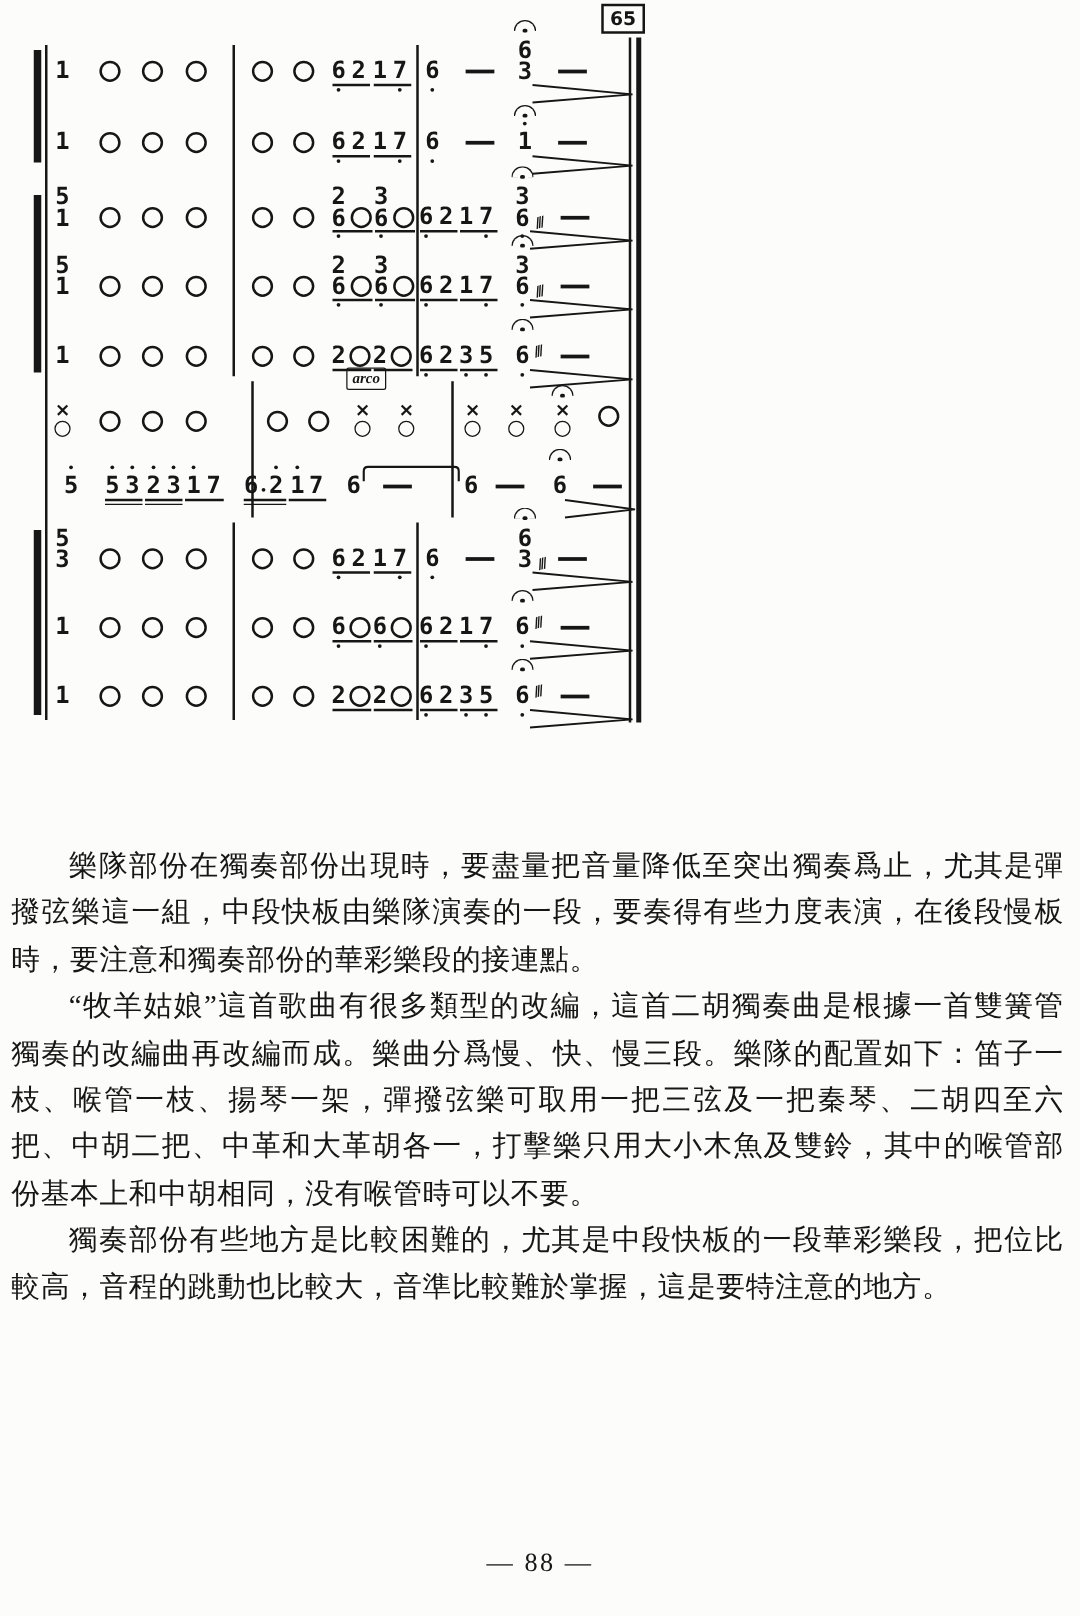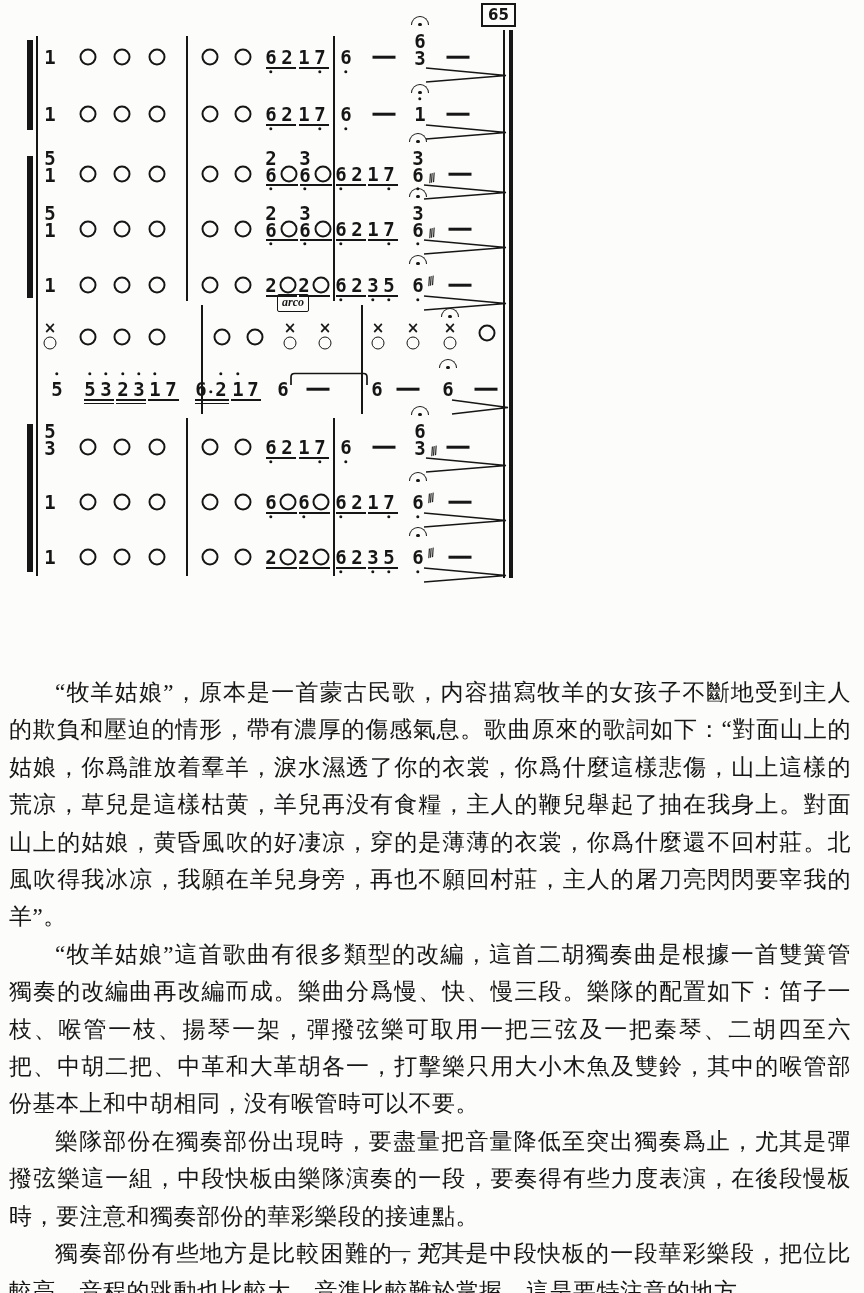--- a/index.html
+++ b/index.html
@@ -342,19 +342,18 @@
       <div class="dash" style="left: 460px; top: 557px;"></div>
       <div class="ul" style="left: 266px; top: 567px; width: 31px;"></div>
       <div class="ul" style="left: 299px; top: 567px; width: 31px;"></div>
       <div class="ul" style="left: 336px; top: 567px; width: 30px;"></div>
       <div class="ul" style="left: 368px; top: 567px; width: 30px;"></div>
       <svg class="ov" width="82" height="18" style="left: 424px; top: 566px;">
         <polyline points="0,2 82,9.5 0,16" fill="none" stroke="#161616" stroke-width="1.6"></polyline>
       </svg>
     </div>
   <div class="textblock">
-      <p>“牧羊姑娘”，原本是一首蒙古民歌，内容描寫牧羊的女孩子不斷地受到主人的欺負和壓迫的情形，帶有濃厚的傷感氣息。歌曲原來的歌詞如下：“對面山上的姑娘，你爲誰放着羣羊，淚水濕透了你的衣裳，你爲什麼這樣悲傷，山上這樣的荒凉，草兒是這樣枯黄，羊兒再没有食糧，主人的鞭兒舉起了抽在我身上。對面山上的姑娘，黄昏風吹的好凄凉，穿的是薄薄的衣裳，你爲什麼還不回村莊。北風吹得我冰凉，我願在羊兒身旁，再也不願回村莊，主人的屠刀亮閃閃要宰我的羊”。</p>
+      <p>樂隊部份在獨奏部份出現時，要盡量把音量降低至突出獨奏爲止，尤其是彈撥弦樂這一組，中段快板由樂隊演奏的一段，要奏得有些力度表演，在後段慢板時，要注意和獨奏部份的華彩樂段的接連點。</p>
       <p>“牧羊姑娘”這首歌曲有很多類型的改編，這首二胡獨奏曲是根據一首雙簧管獨奏的改編曲再改編而成。樂曲分爲慢、快、慢三段。樂隊的配置如下：笛子一枝、喉管一枝、揚琴一架，彈撥弦樂可取用一把三弦及一把秦琴、二胡四至六把、中胡二把、中革和大革胡各一，打擊樂只用大小木魚及雙鈴，其中的喉管部份基本上和中胡相同，没有喉管時可以不要。</p>
-      <p>樂隊部份在獨奏部份出現時，要盡量把音量降低至突出獨奏爲止，尤其是彈撥弦樂這一組，中段快板由樂隊演奏的一段，要奏得有些力度表演，在後段慢板時，要注意和獨奏部份的華彩樂段的接連點。</p>
       <p>獨奏部份有些地方是比較困難的，尤其是中段快板的一段華彩樂段，把位比較高，音程的跳動也比較大，音準比較難於掌握，這是要特注意的地方。</p>
     </div>
-  <div class="footer">— 27 —</div>
+  <div class="footer">— 88 —</div>
 </div>
 
 </body></html>

